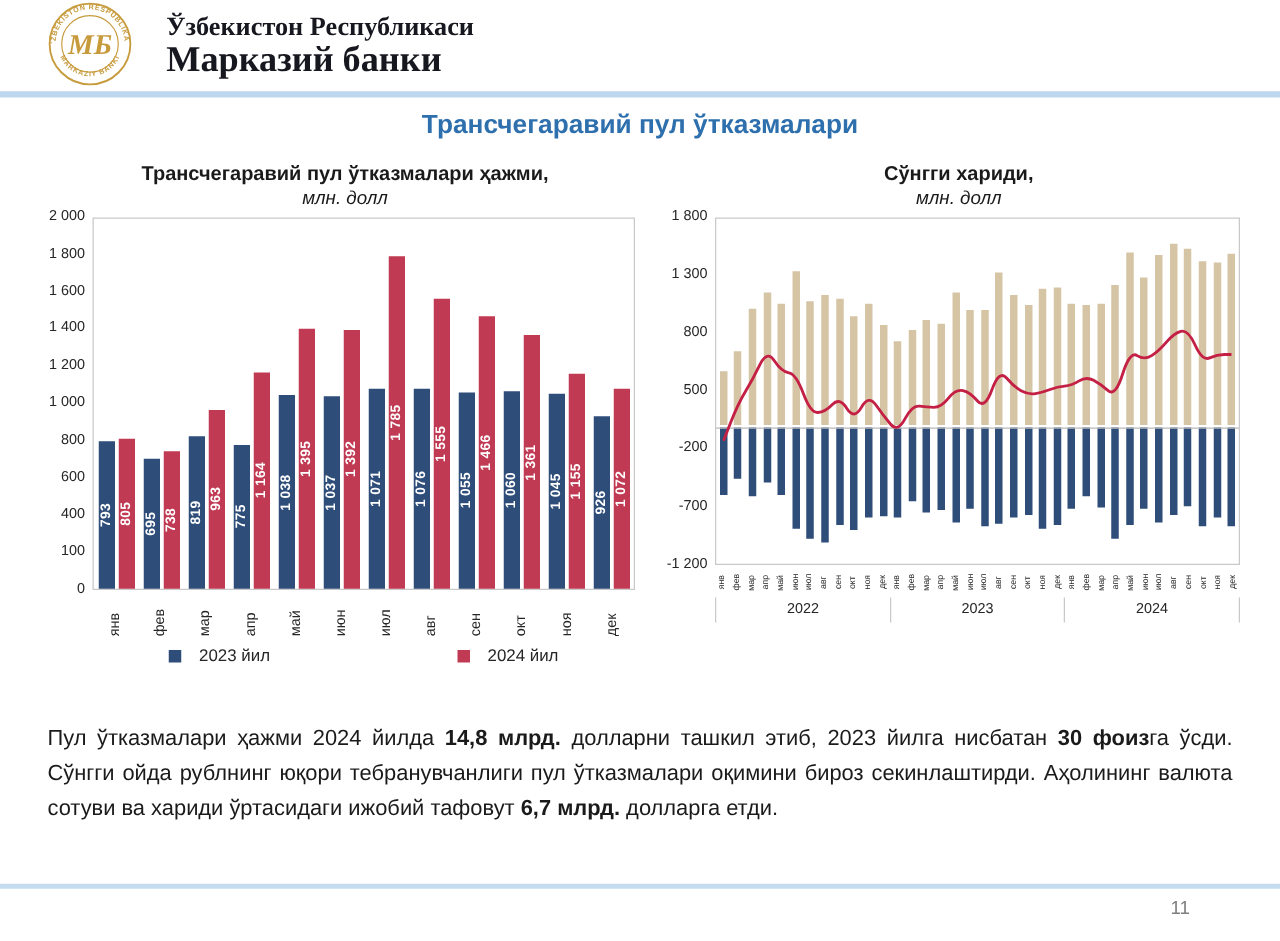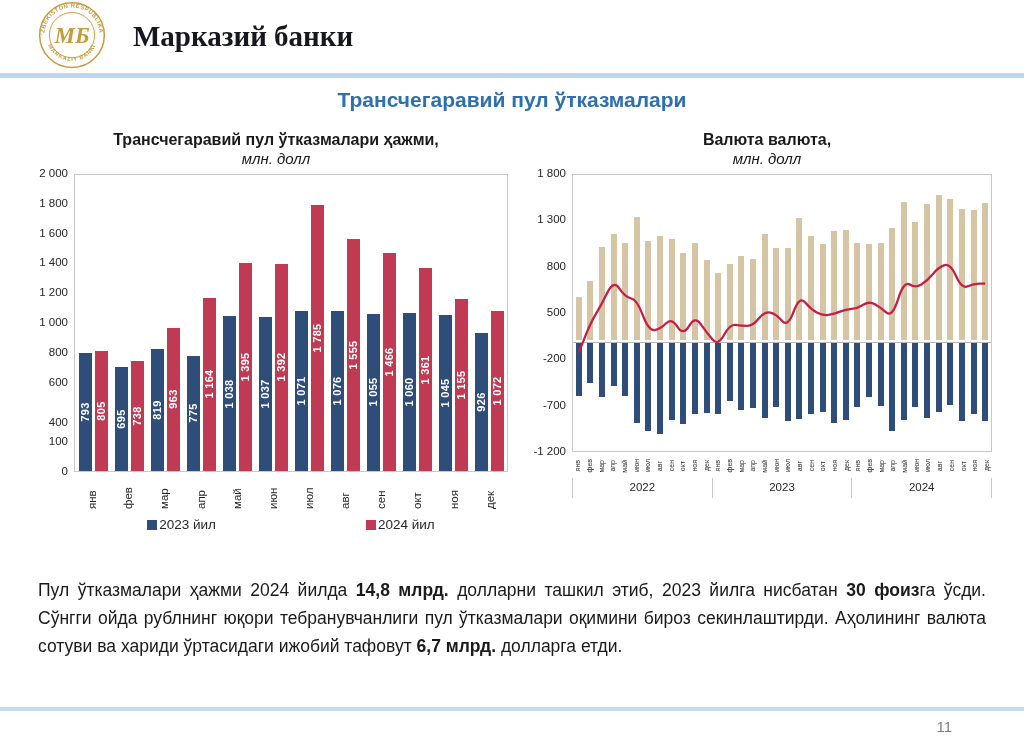--- a/index.html
+++ b/index.html
@@ -34,21 +34,21 @@
 
   
   .chart-left .y-axis { width:44px; height:298px; }
   .chart-left .plot-area { width:434px; height:298px; display:flex; justify-content:space-around; align-items:flex-end; }
   .bar-group { display:flex; align-items:flex-end; gap:3px; height:100%; }
   .vbar { position:relative; width:13px; }
   .bar-label { position:absolute; left:50%; top:50%; transform:translate(-50%,-50%) rotate(-90deg); white-space:nowrap; color:#ffffff; font-weight:bold; font-size:11px; letter-spacing:0.3px; }
   .x-labels-left { margin-left:44px; width:434px; display:flex; justify-content:space-around; margin-top:3px; height:34px; }
   .xlab { writing-mode:vertical-rl; transform:rotate(180deg); font-size:11.5px; color:#262626; height:34px; display:flex; align-items:center; }
   .legend-left { margin-left:44px; width:434px; display:flex; justify-content:center; gap:150px; margin-top:8px; }
-  .legend-item { display:flex; align-items:center; gap:2px; font-size:13.5px; color:#262626; }
+  .legend-item { display:flex; align-items:center; gap:14px; font-size:13.5px; color:#262626; }
   .sq { width:10px; height:10px; display:inline-block; }
 
   
   .chart-right .y-axis { width:48px; height:278px; }
   .chart-right .plot-area { width:420px; height:278px; display:flex; }
   .rc-col { flex:1; position:relative; }
   .rc-bar { position:absolute; left:50%; transform:translateX(-50%); width:6px; }
   .zero-line { position:absolute; left:0; right:0; height:1px; background:#b9b9b9; }
   .line-svg { position:absolute; left:0; top:0; width:100%; height:100%; overflow:visible; }
   .x-labels-right { margin-left:48px; width:420px; display:flex; margin-top:2px; height:24px; }
@@ -79,20 +79,21 @@
       <path id="ring-bottom" d="M11,37 A28,28 0 0 0 67,37" fill="none"></path>
       <text font-size="6.2" fill="#c79a3b" font-weight="bold" letter-spacing="0.6">
         <textPath href="#ring-top" startOffset="50%" text-anchor="middle">O'ZBEKISTON RESPUBLIKASI</textPath>
       </text>
       <text font-size="6.2" fill="#c79a3b" font-weight="bold" letter-spacing="0.8">
         <textPath href="#ring-bottom" startOffset="50%" text-anchor="middle">MARKAZIY BANKI</textPath>
       </text>
       <text x="39" y="46" text-anchor="middle" font-size="25" font-weight="bold" font-style="italic" font-family="Liberation Serif, serif" fill="#c79a3b">МБ</text>
     </svg>
     <div class="org-names">
+      <div class="org-line1">Ўзбекистон Республикаси</div>
       <div class="org-line2">Марказий банки</div>
     </div>
   </div>
   <div class="rule-top"></div>
 
   <div class="page-title">Трансчегаравий пул ўтказмалари</div>
 
   <div class="charts">
 
     <div class="chart chart-left">
@@ -101,21 +102,21 @@
       <div class="plot-wrap">
         <div class="y-axis" id="left-yaxis">
             <div class="ytick" style="top: -7px;">2&nbsp;000</div>
             <div class="ytick" style="top: 22.8px;">1&nbsp;800</div>
             <div class="ytick" style="top: 52.6px;">1&nbsp;600</div>
             <div class="ytick" style="top: 82.4px;">1&nbsp;400</div>
             <div class="ytick" style="top: 112.2px;">1&nbsp;200</div>
             <div class="ytick" style="top: 142px;">1&nbsp;000</div>
             <div class="ytick" style="top: 171.8px;">800</div>
             <div class="ytick" style="top: 201.6px;">600</div>
-            <div class="ytick" style="top: 242px;">400</div>
+            <div class="ytick" style="top: 231px;">400</div>
             <div class="ytick" style="top: 261.2px;">100</div>
             <div class="ytick" style="top: 291px;">0</div>
           </div>
         <div class="plot-area" id="left-plot">
             <div class="bar-group">
               <div class="vbar" style="height: 118.157px; background: rgb(46, 77, 121);">
                 <span class="bar-label">793</span>
               </div>
               <div class="vbar" style="height: 119.945px; background: rgb(193, 58, 83);">
                 <span class="bar-label">805</span>
@@ -231,21 +232,21 @@
             <span>2023 йил</span>
           </div>
           <div class="legend-item">
             <span class="sq" style="background: rgb(193, 58, 83);"></span>
             <span>2024 йил</span>
           </div>
         </div>
     </div>
 
     <div class="chart chart-right">
-      <div class="chart-title">Валюта валюта,</div>
+      <div class="chart-title">Сўнгги хариди,</div>
       <div class="chart-subtitle">млн. долл</div>
       <div class="plot-wrap">
         <div class="y-axis" id="right-yaxis">
             <div class="ytick" style="top: -7px;">1&nbsp;800</div>
             <div class="ytick" style="top: 39.3333px;">1&nbsp;300</div>
             <div class="ytick" style="top: 85.6667px;">800</div>
             <div class="ytick" style="top: 132px;">500</div>
             <div class="ytick" style="top: 178.333px;">-200</div>
             <div class="ytick" style="top: 224.667px;">-700</div>
             <div class="ytick" style="top: 271px;">-1&nbsp;200</div>

